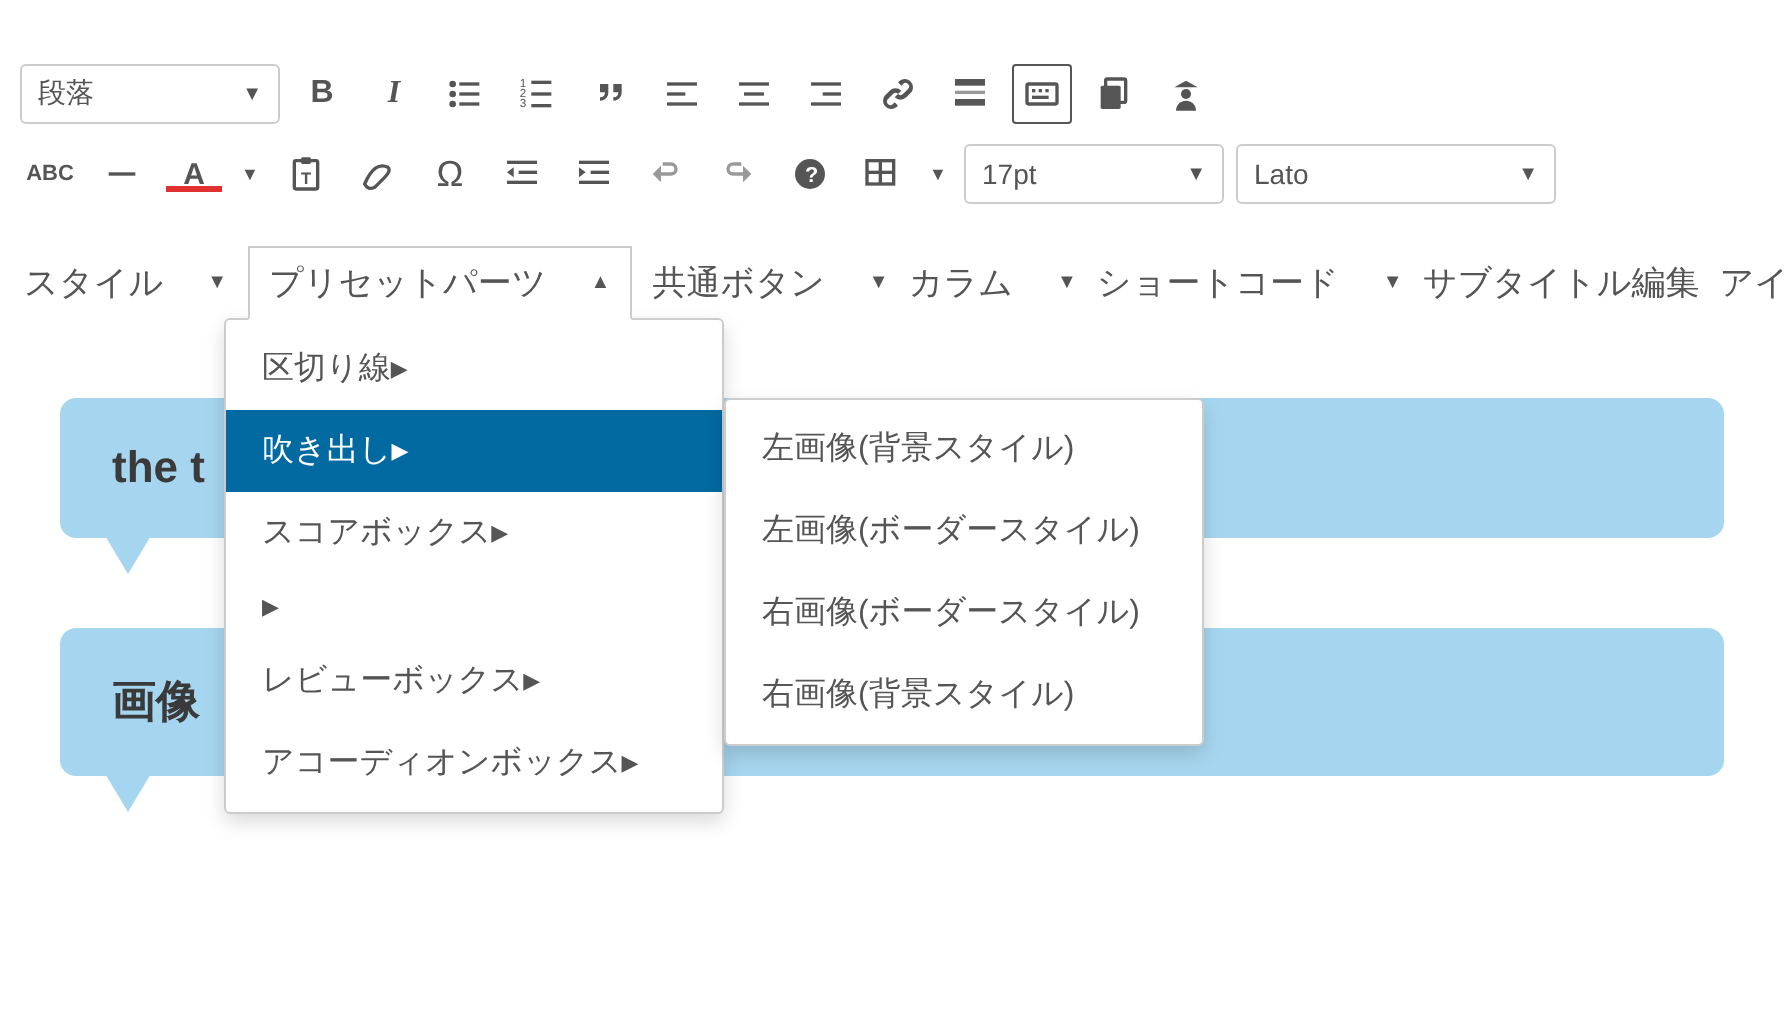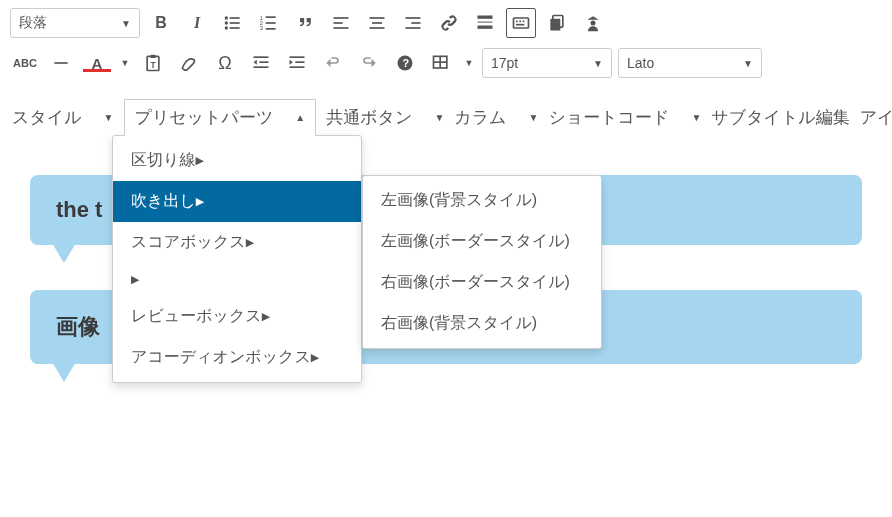--- a/index.html
+++ b/index.html
@@ -3,21 +3,21 @@
 <meta charset="utf-8">
 <style>
 * { box-sizing: border-box; margin: 0; padding: 0; }
 body {
   font-family: -apple-system, "Segoe UI", "Hiragino Kaku Gothic ProN", "Meiryo", sans-serif;
   font-size: 14px;
   color: #555;
   background: #fff;
   width: 892px;
 }
-.toolbar { padding: 8px 10px 0 10px; }
+.toolbar { padding: 8px 10px 0 10px; margin-top: 24px; }
 .toolbar-row {
   display: flex;
   align-items: center;
   gap: 6px;
   margin-bottom: 10px;
   flex-wrap: nowrap;
 }
 .select {
   border: 1px solid #ccc;
   border-radius: 3px;
@@ -300,21 +300,21 @@
         </svg>
     </div>
     <div class="tb-btn" style="width:14px">
         <span style="font-size:9px">▼</span>
       </div>
 
     <div class="select" style="width:130px">
       <span>17pt</span>
       <span class="caret">▼</span>
     </div>
-    <div class="select" style="width:144px">
+    <div class="select" style="width:160px">
       <span>Lato</span>
       <span class="caret">▼</span>
     </div>
   </div>
 </div>
 
 <div class="secondary-row" style="position:relative">
   <div class="menu-item">
     <span>スタイル</span>
     <span class="tri">▼</span>

